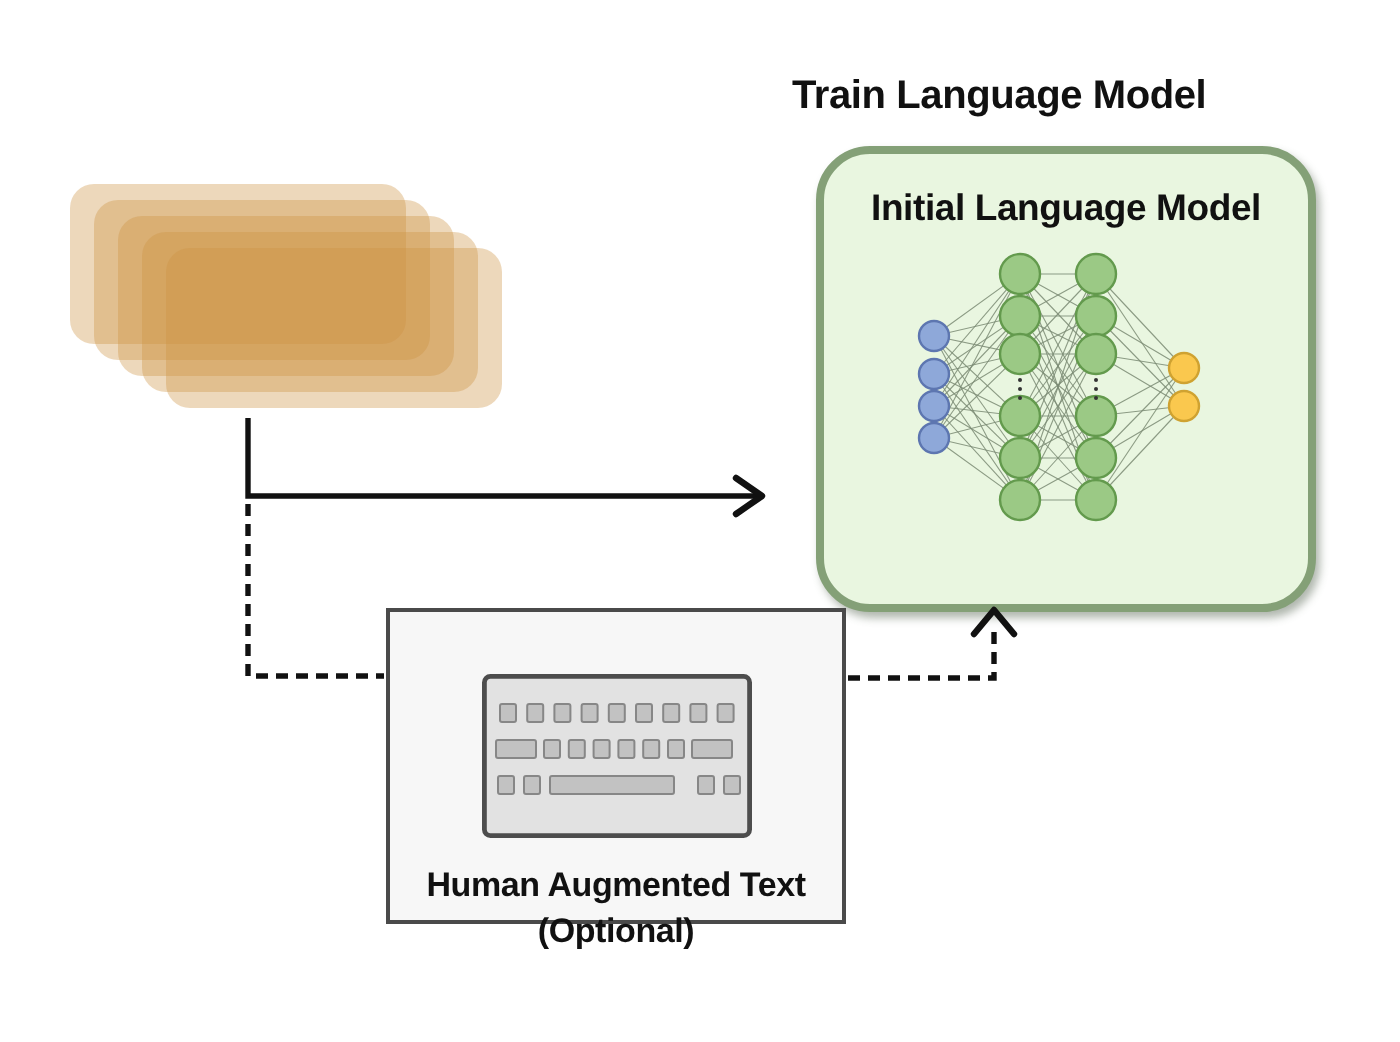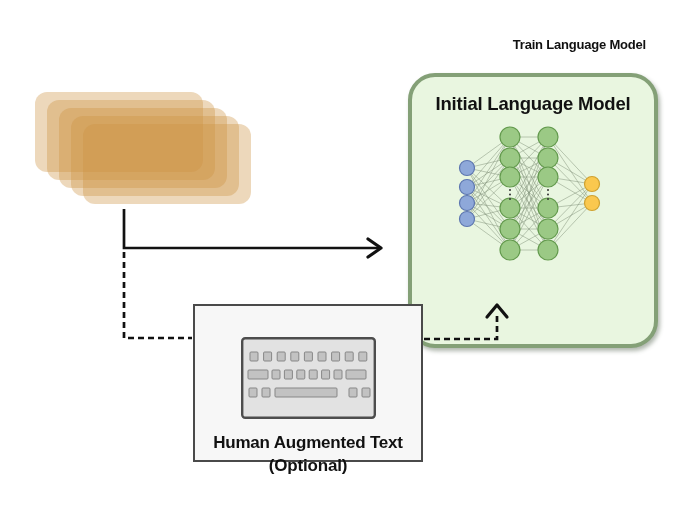--- a/index.html
+++ b/index.html
@@ -26,23 +26,23 @@
   .dataset-label{position:absolute;left:33px;top:54px;font-size:17px;}
   .stack{position:absolute;left:35px;top:92px;width:230px;height:115px;}
   .card{position:absolute;width:168px;height:80px;border-radius:12px;background:var(--card);}
   .card:nth-child(1){left:0px;top:0px;}
   .card:nth-child(2){left:12px;top:8px;}
   .card:nth-child(3){left:24px;top:16px;}
   .card:nth-child(4){left:36px;top:24px;}
   .card:nth-child(5){left:48px;top:32px;}
 
   
-  .train-title{position:absolute;left:396px;top:37px;width:250px;text-align:right;font-size:13px;}
+  .train-title{position:absolute;left:396px;top:37px;width:250px;text-align:left;font-size:20px;}
   .model-box{
-    position:absolute;left:408px;top:73px;width:250px;height:275px;box-sizing:border-box;
+    position:absolute;left:408px;top:73px;width:250px;height:233px;box-sizing:border-box;
     background:var(--model-box-bg);border:4.5px solid var(--model-box-border);
     border-radius:27px;box-shadow:2px 3px 4px rgba(80,95,75,0.45);
   }
   .model-title{position:absolute;left:0;right:0;top:16px;text-align:center;font-size:18.5px;}
   .nn-svg{position:absolute;left:37px;top:42px;width:165px;height:152px;}
   .nn-edge{stroke:var(--edge);stroke-width:0.55;opacity:0.85;}
   .nn-node{stroke-width:1.2;}
   .nn-blue{fill:var(--node-blue);stroke:var(--node-blue-border);}
   .nn-green{fill:var(--node-green);stroke:var(--node-green-border);}
   .nn-yellow{fill:var(--node-yellow);stroke:var(--node-yellow-border);}

